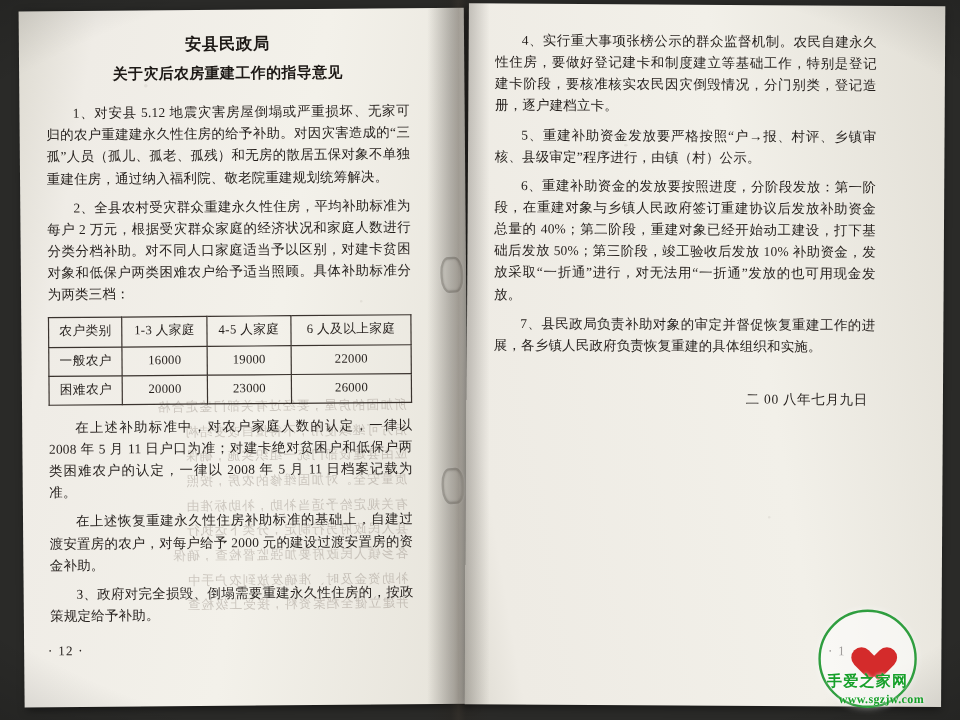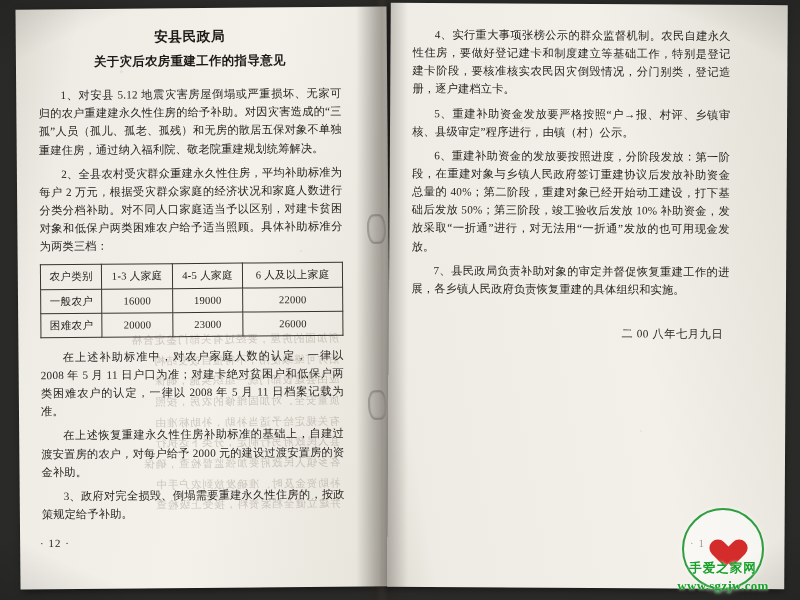--- a/index.html
+++ b/index.html
@@ -197,23 +197,23 @@
     color: #17a02a;
     font-size: 12.5px;
     font-weight: bold;
     letter-spacing: 1px;
     text-shadow: 0 0 3px rgba(255,255,255,0.9);
   }
   .wm-text-url {
     position: absolute;
     left: 0px; top: 70px;
     width: 94px;
-    text-align: center;
+    text-align: right;
     color: #17a02a;
-    font-size: 13px;
+    font-size: 10px;
     font-weight: bold;
     letter-spacing: 0.3px;
     text-shadow: 0 0 3px rgba(255,255,255,0.9);
   }
 
   
   .speck {
     position: absolute;
     background: rgba(120,110,100,0.10);
     border-radius: 50%;

